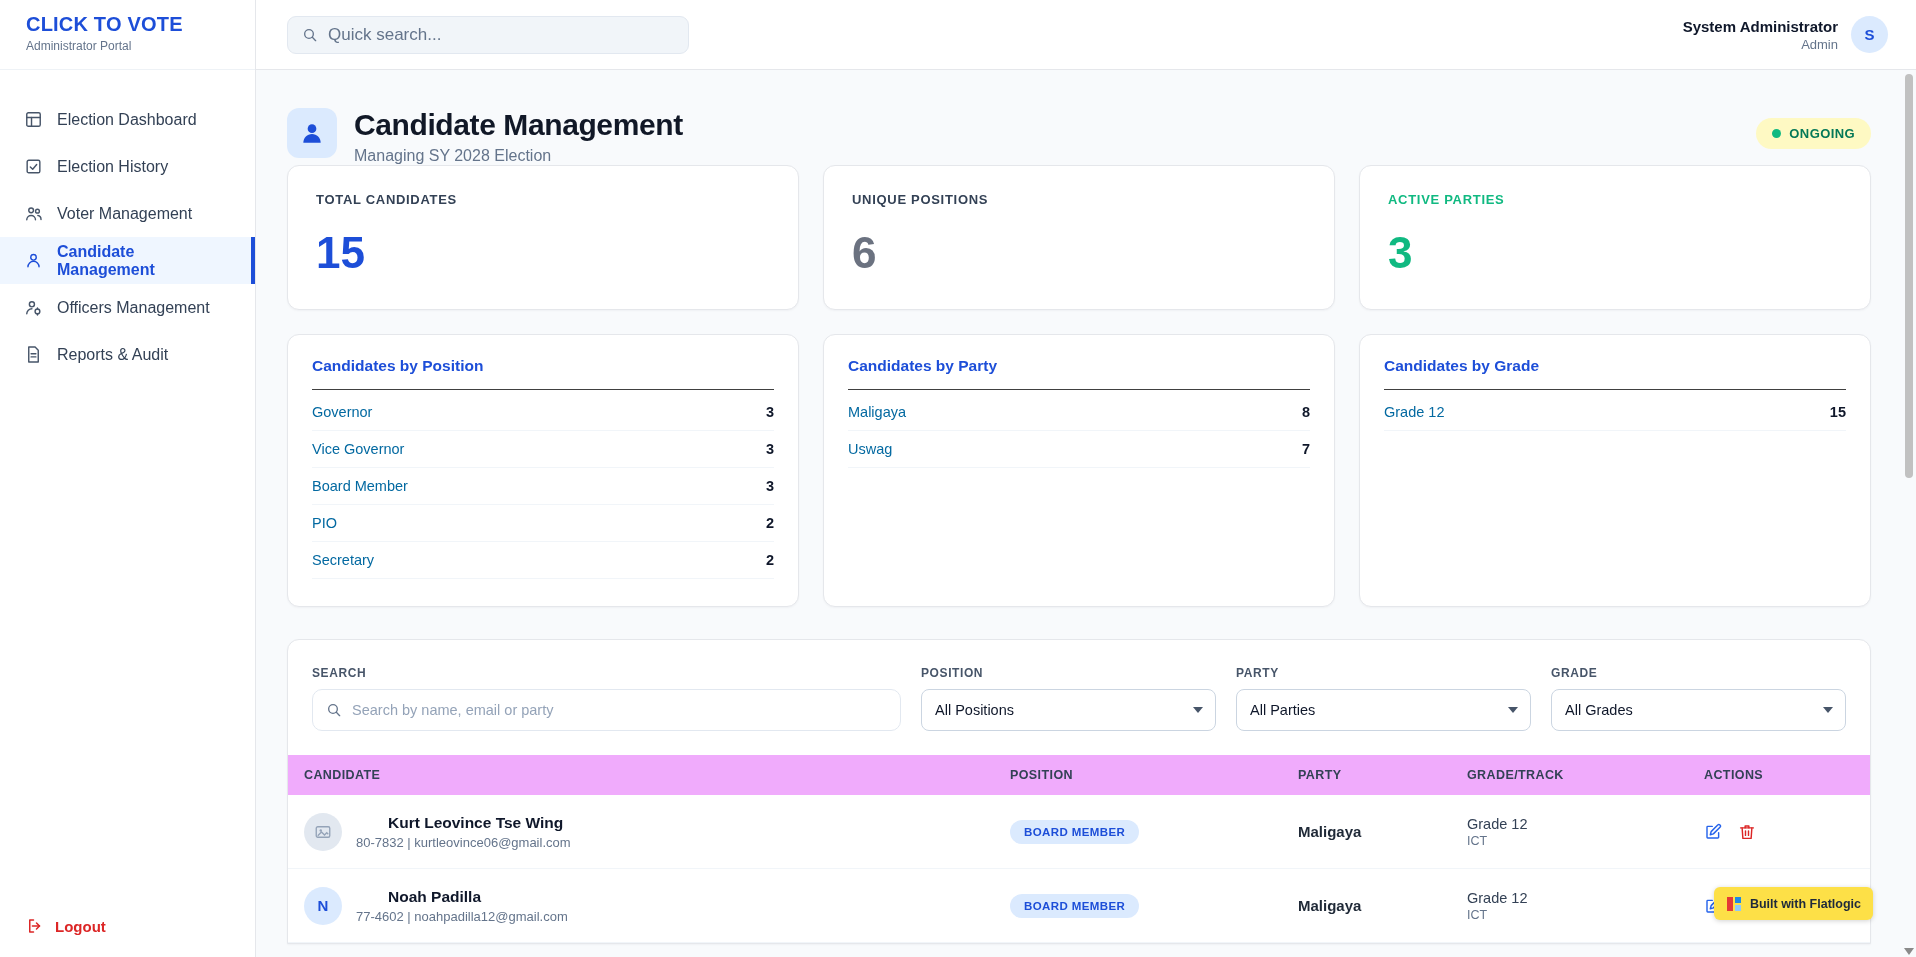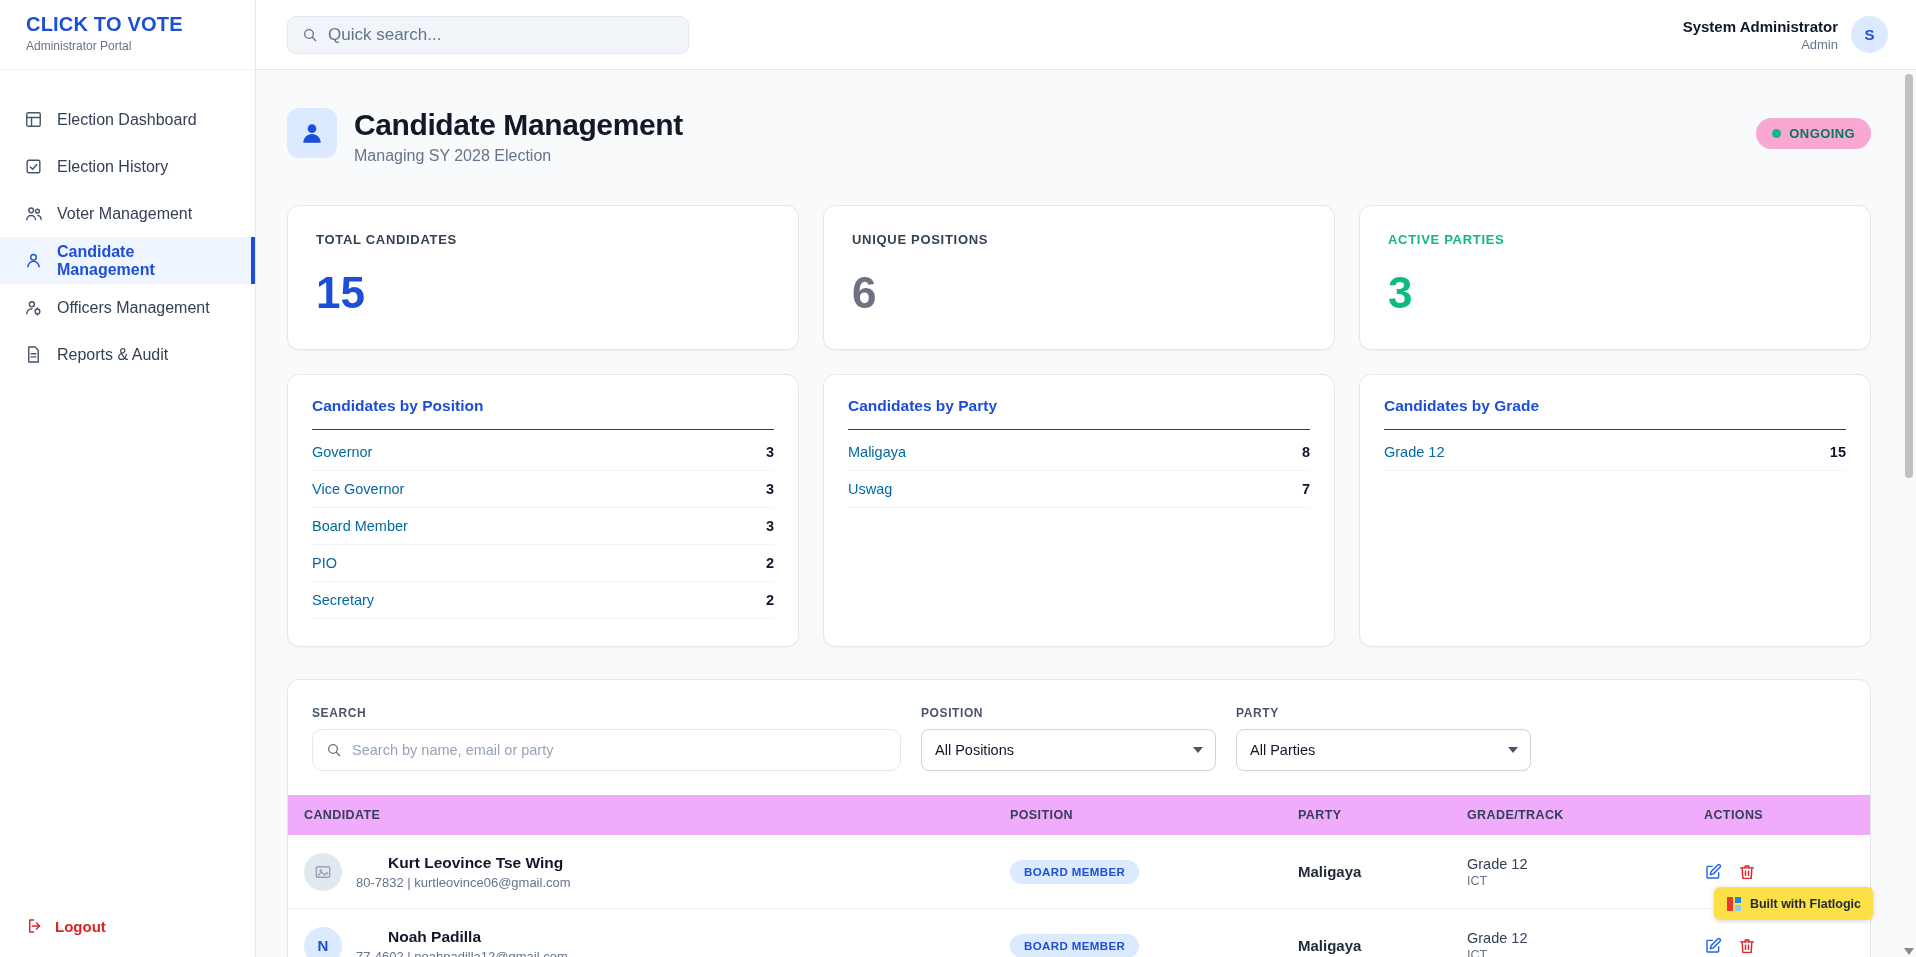--- a/index.html
+++ b/index.html
@@ -72,31 +72,31 @@
   .page-icon {
     width: 50px; height: 50px; border-radius: 12px; background: #dbeafe;
     display: flex; align-items: center; justify-content: center; flex-shrink: 0;
   }
   .page-icon svg { width: 26px; height: 26px; }
   .page-titles { margin-left: 17px; }
   .page-title { font-size: 30px; font-weight: 800; letter-spacing: -.4px; color: #111827; }
   .page-sub { font-size: 16px; color: #64748b; margin-top: 5px; }
   .status-badge {
     margin-left: auto; margin-top: 10px; display: flex; align-items: center; gap: 8px;
-    background: #f9a8d4; border-radius: 999px; padding: 8px 16px;
+    background: #fef9c3; border-radius: 999px; padding: 8px 16px;
   }
   .status-dot { width: 9px; height: 9px; border-radius: 50%; background: #10b981; }
   .status-text { font-size: 13px; font-weight: 700; color: #047857; letter-spacing: .4px; }
 
   .card {
     background: #ffffff; border: 1px solid #e5e7eb; border-radius: 12px;
     box-shadow: 0 1px 2px rgba(16,24,40,.04);
   }
 
-  .stats-grid { margin-top: 40px; display: grid; grid-template-columns: repeat(3, 1fr); gap: 24px; border-radius: 25px; }
+  .stats-grid { display: grid; grid-template-columns: repeat(3, 1fr); gap: 24px; border-radius: 25px; }
   .stat-card { padding: 26px 28px; height: 145px; }
   .stat-label { font-size: 13px; font-weight: 700; letter-spacing: .7px; color: #334155; }
   .stat-label.green { color: #10b981; }
   .stat-value { font-size: 44px; font-weight: 800; margin-top: 24px; line-height: 1; }
   .stat-value.blue { color: #1d4ed8; }
   .stat-value.gray { color: #6b7280; }
   .stat-value.green { color: #10b981; }
 
   .breakdown-grid { margin-top: 24px; display: grid; grid-template-columns: repeat(3, 1fr); gap: 24px; }
   .breakdown-card { padding: 22px 24px 10px; height: 273px; overflow: hidden; }
@@ -376,20 +376,28 @@
             </div>
           </div>
           <div class="filter-group">
             <div class="filter-label">PARTY</div>
             <div class="select-wrap">
               <select>
                 <option>All Parties</option>
               </select>
             </div>
           </div>
+          <div class="filter-group">
+            <div class="filter-label">GRADE</div>
+            <div class="select-wrap">
+              <select>
+                <option>All Grades</option>
+              </select>
+            </div>
+          </div>
         </div>
 
         <div class="table-header">
           <div class="col-candidate">CANDIDATE</div>
           <div class="col-position">POSITION</div>
           <div class="col-party">PARTY</div>
           <div class="col-grade">GRADE/TRACK</div>
           <div class="col-actions">ACTIONS</div>
         </div>
 

